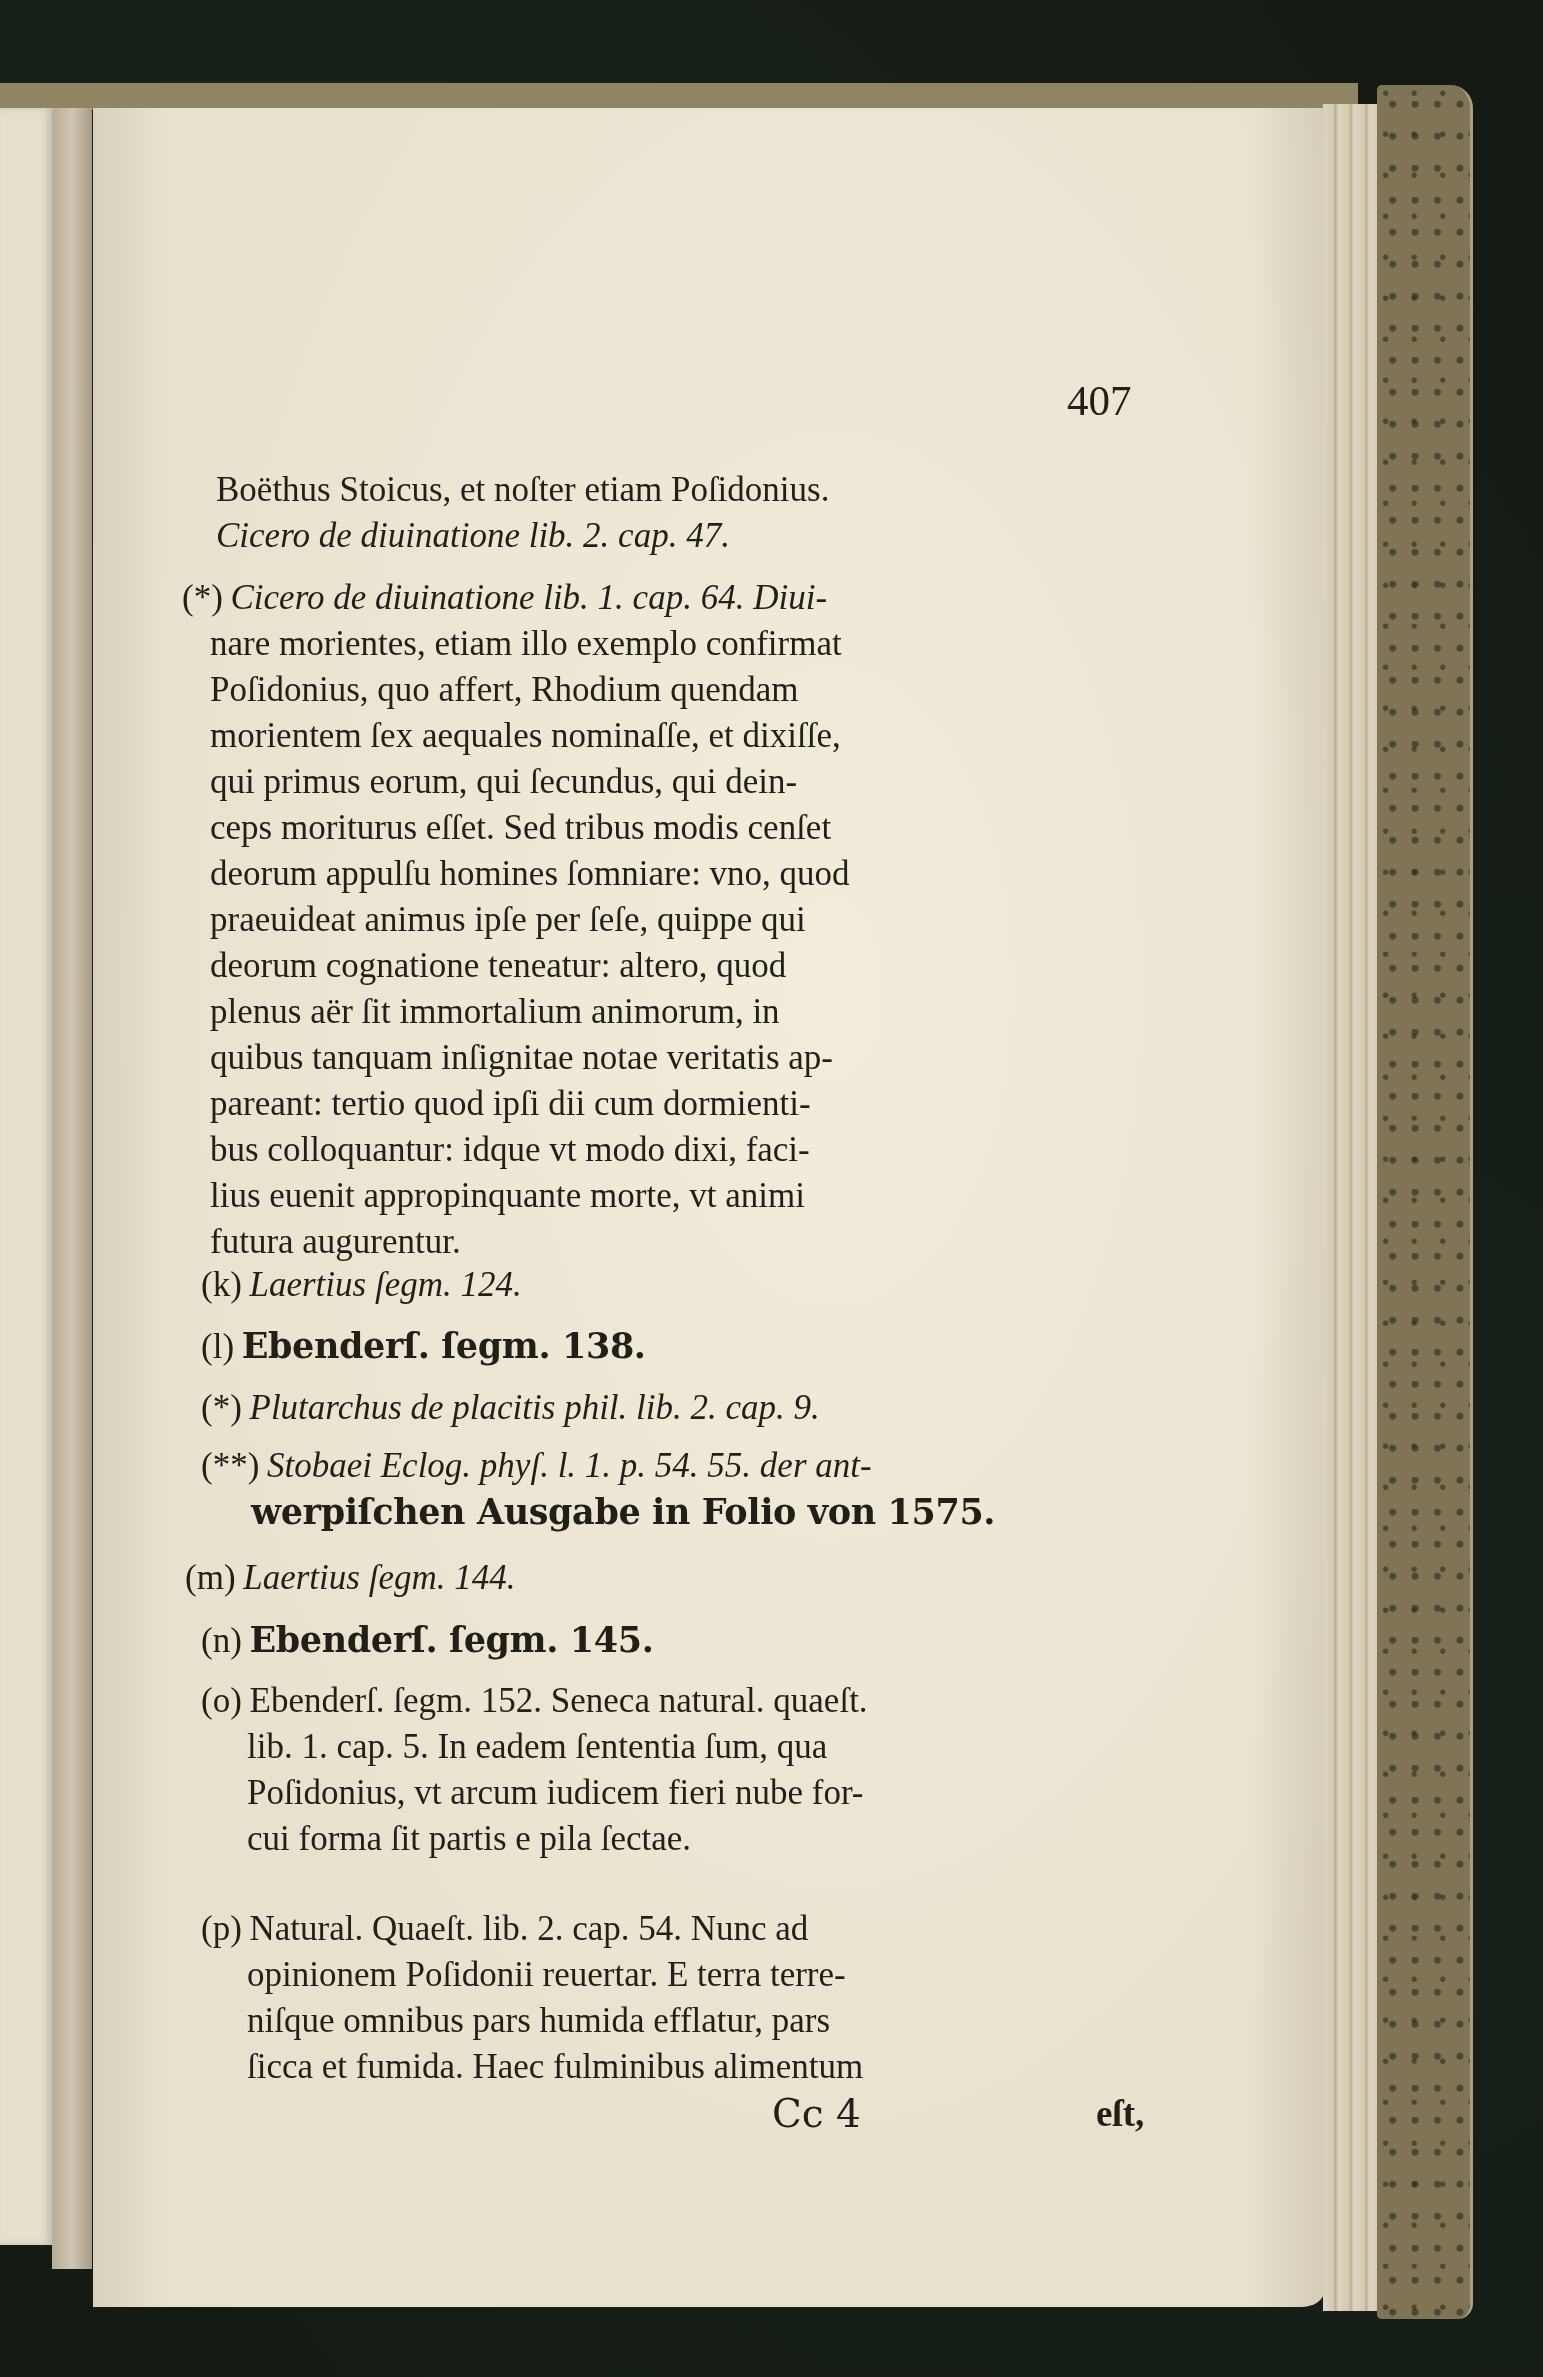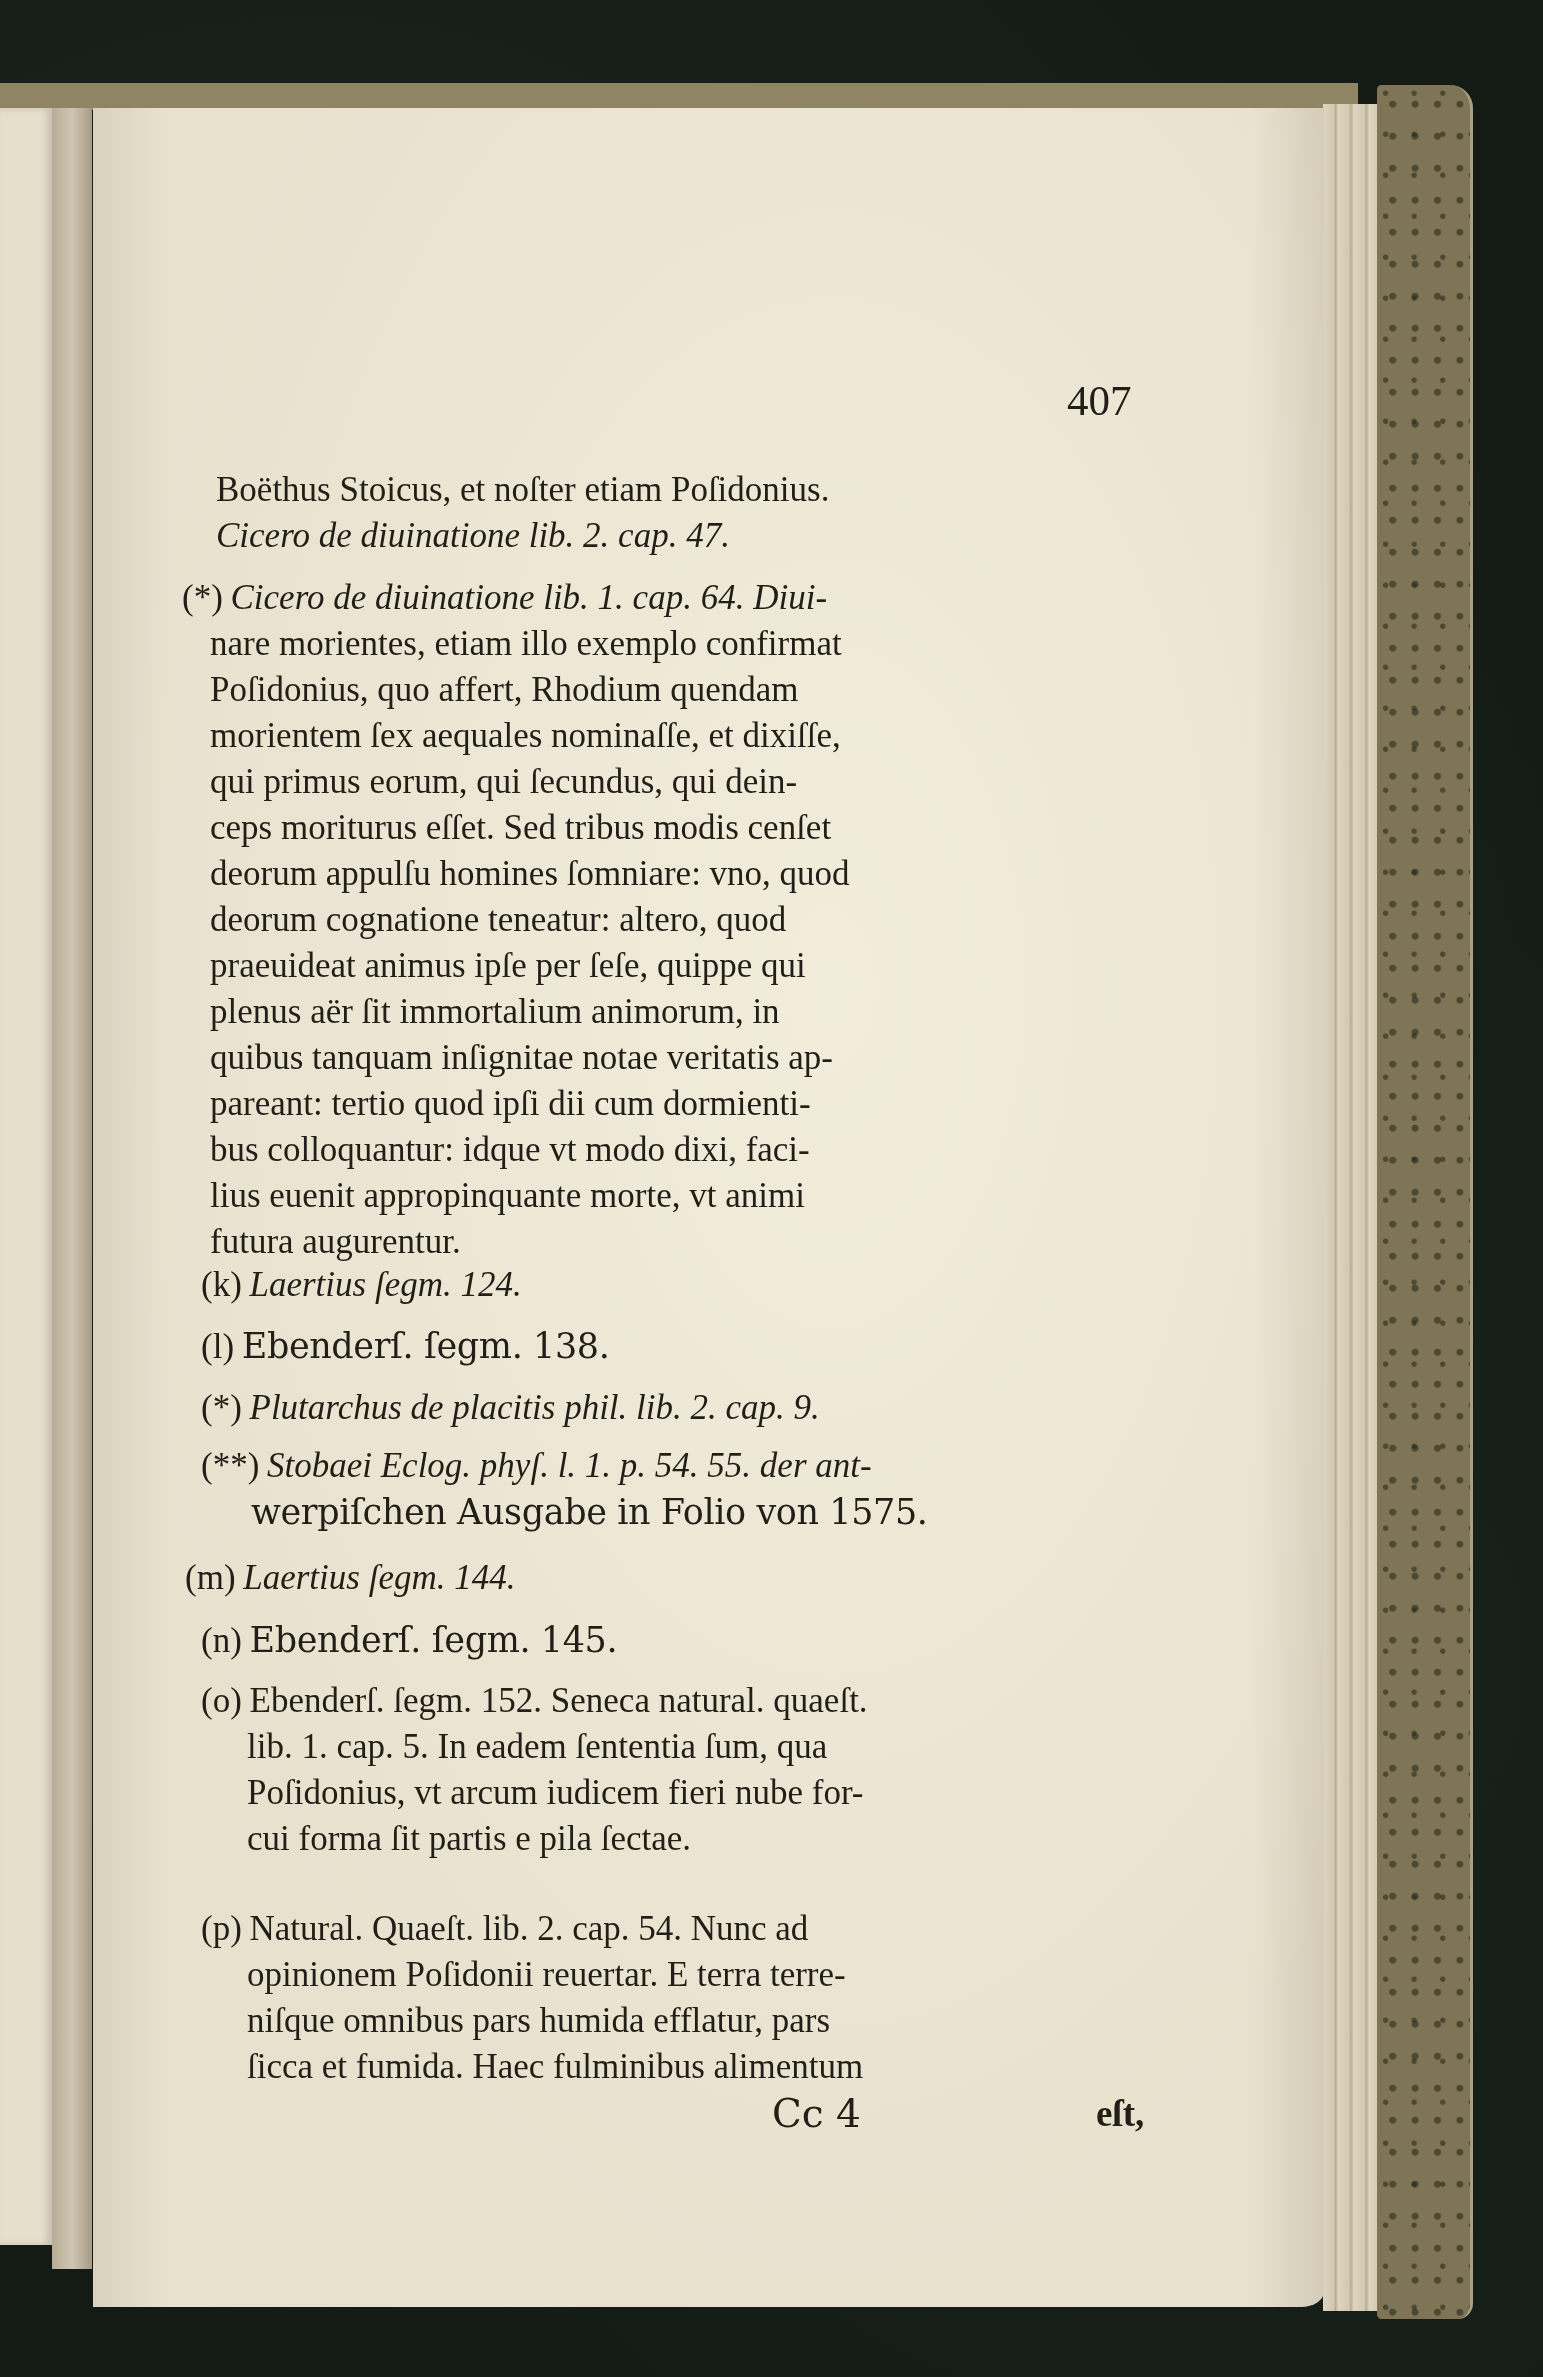--- a/index.html
+++ b/index.html
@@ -50,21 +50,21 @@
     color: #221e18; font-size: 35px; line-height: 46px;
   }
   .page-number {
     position: absolute; left: 938px; top: 270px; font-size: 43px; margin-left: 36px;
   }
   .para { position: absolute; left: 123px; width: 957px; }
   .line { display: block; white-space: nowrap; }
   .it { font-style: italic; }
   .mark { display: inline-block; min-width: 0; margin-right: 7.7px; }
   .hang { padding-left: 28px; }
-  .frak { font-family: "DejaVu Serif", serif; font-weight: normal; letter-spacing: -0.4px; }
+  .frak { font-family: "DejaVu Serif", serif; font-weight: bold; letter-spacing: -0.4px; }
   .sig { position: absolute; left: 679px; top: 1983px; font-size: 39px; font-family: "DejaVu Serif", serif; font-weight: normal; }
   .catch { position: absolute; left: 1003px; top: 1983px; font-size: 37px; font-weight: bold; }
 </style>
 </head>
 <body>
 
 <div class="top-binding"></div>
 <div class="left-page"></div>
 <div class="gutter"></div>
 <div class="page-edges"></div>
@@ -81,22 +81,22 @@
     </div>
 
     <div class="para" style="top:467px; left:89px">
       <span class="line"><span class="mark">(*)</span><span class="it">Cicero de diuinatione lib. 1. cap. 64.  Diui-</span></span>
       <span class="line hang">nare morientes, etiam illo exemplo confirmat</span>
       <span class="line hang">Poſidonius, quo affert, Rhodium quendam</span>
       <span class="line hang">morientem ſex aequales nominaſſe, et dixiſſe,</span>
       <span class="line hang">qui primus eorum, qui ſecundus, qui dein-</span>
       <span class="line hang">ceps moriturus eſſet.  Sed tribus modis cenſet</span>
       <span class="line hang">deorum appulſu homines ſomniare: vno, quod</span>
+      <span class="line hang">praeuideat animus ipſe per ſeſe, quippe qui</span>
       <span class="line hang">deorum cognatione teneatur: altero, quod</span>
-      <span class="line hang">praeuideat animus ipſe per ſeſe, quippe qui</span>
       <span class="line hang">plenus aër ſit immortalium animorum, in</span>
       <span class="line hang">quibus tanquam inſignitae notae veritatis ap-</span>
       <span class="line hang">pareant: tertio quod ipſi dii cum dormienti-</span>
       <span class="line hang">bus colloquantur: idque vt modo dixi, faci-</span>
       <span class="line hang">lius euenit appropinquante morte, vt animi</span>
       <span class="line hang">futura augurentur.</span>
     </div>
 
     <div class="para" style="top:1154px; left:108px">
       <span class="line"><span class="mark">(k)</span><span class="it">Laertius ſegm. 124.</span></span>

